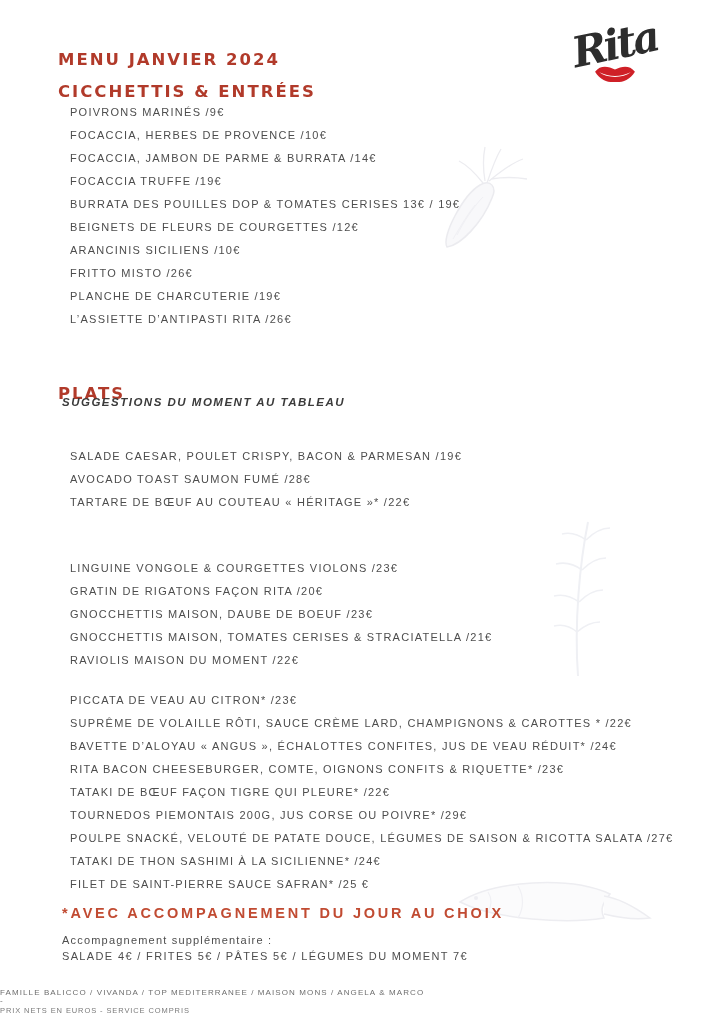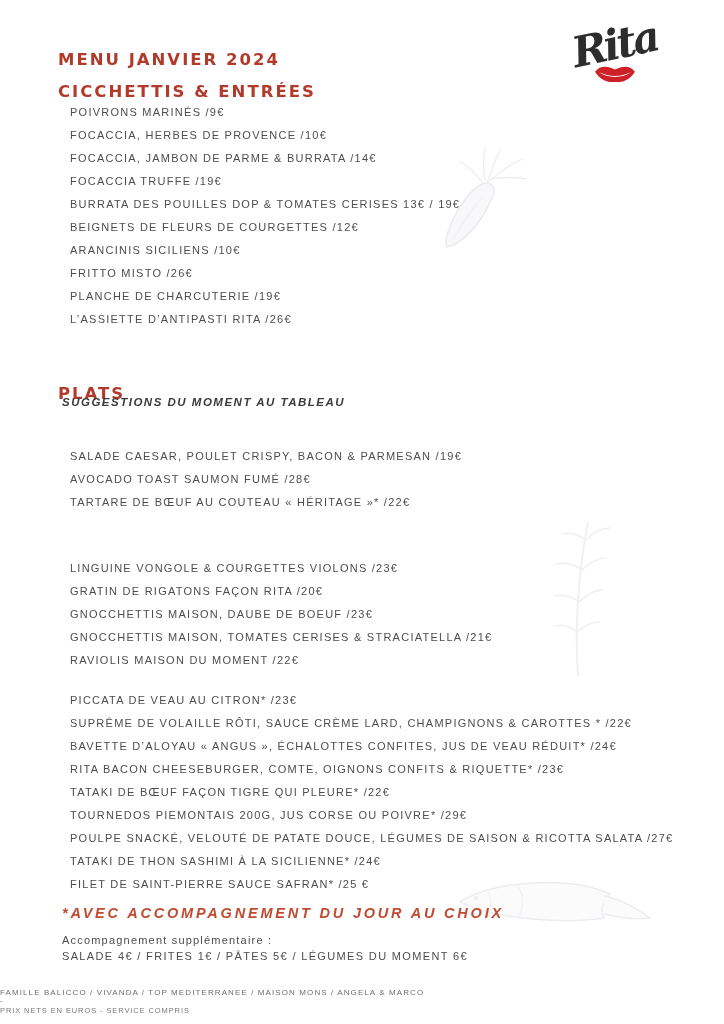--- a/index.html
+++ b/index.html
@@ -152,23 +152,23 @@
       <li>SUPRÊME DE VOLAILLE RÔTI, SAUCE CRÈME LARD, CHAMPIGNONS &amp; CAROTTES * /22€</li>
       <li>BAVETTE D’ALOYAU « ANGUS », ÉCHALOTTES CONFITES, JUS DE VEAU RÉDUIT* /24€</li>
       <li>RITA BACON CHEESEBURGER, COMTE, OIGNONS CONFITS &amp; RIQUETTE* /23€</li>
       <li>TATAKI DE BŒUF FAÇON TIGRE QUI PLEURE* /22€</li>
       <li>TOURNEDOS PIEMONTAIS 200G, JUS CORSE OU POIVRE* /29€</li>
       <li>POULPE SNACKÉ, VELOUTÉ DE PATATE DOUCE, LÉGUMES DE SAISON &amp; RICOTTA SALATA /27€</li>
       <li>TATAKI DE THON SASHIMI À LA SICILIENNE* /24€</li>
       <li>FILET DE SAINT-PIERRE SAUCE SAFRAN* /25 €</li>
     </ul>
 
-  <h2 class="accomp-heading" style="top:905px;font-style:italic;">*AVEC ACCOMPAGNEMENT DU JOUR AU CHOIX</h2>
+  <h2 class="accomp-heading" style="top:905px;">*AVEC ACCOMPAGNEMENT DU JOUR AU CHOIX</h2>
   <p class="accomp-note" style="top:934px;">Accompagnement supplémentaire :</p>
-  <p class="accomp-options" style="top:950px;">SALADE 4€ / FRITES 1€ / PÂTES 5€ / LÉGUMES DU MOMENT 6€</p>
+  <p class="accomp-options" style="top:950px;">SALADE 4€ / FRITES 5€ / PÂTES 5€ / LÉGUMES DU MOMENT 7€</p>
 
   <div class="footer" style="top:988px;">
     <p class="footer-line1">FAMILLE BALICCO / VIVANDA / TOP MEDITERRANEE / MAISON MONS / ANGELA &amp; MARCO</p>
     <p class="footer-sep">-</p>
     <p class="footer-line2">PRIX NETS EN EUROS - SERVICE COMPRIS</p>
   </div>
 
 </div>
 
 </body></html>

